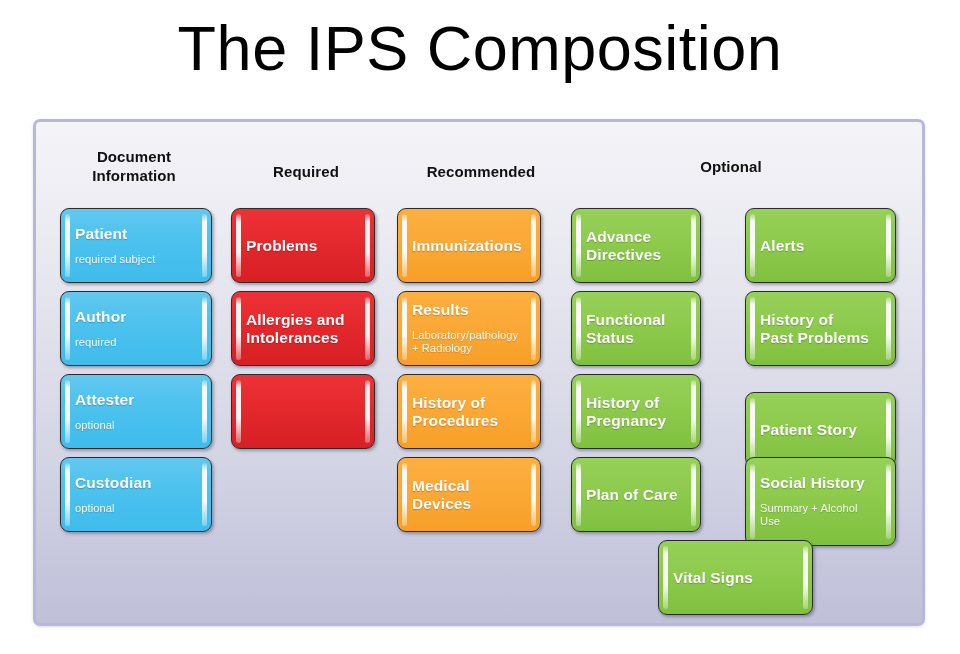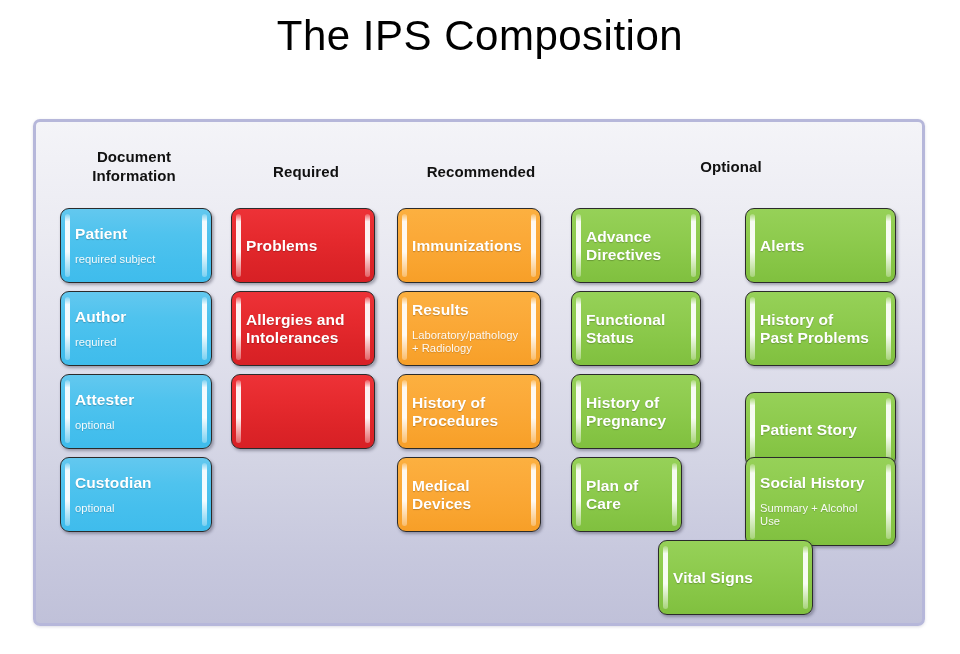--- a/index.html
+++ b/index.html
@@ -19,21 +19,21 @@
     background: #ffffff;
   }
 
   
   #page-title {
     position: absolute;
     left: 0;
     top: 12px;
     width: 960px;
     text-align: center;
-    font-size: 42px;
+    font-size: 63px;
     font-weight: 400;
     letter-spacing: 0.5px;
     color: #000000;
     font-family: "Liberation Sans", sans-serif;
     white-space: nowrap;
   }
 
   
   #panel {
     position: absolute;
@@ -259,21 +259,21 @@
     </div>
 
     <div class="card c-green" style="left:535px; top:252px; width:130px; height:75px;">
       <span class="gloss-l"></span>
       <span class="gloss-r"></span>
       <div class="card-text">
         <div class="card-title">History of<br>Pregnancy</div>
       </div>
     </div>
 
-    <div class="card c-green" style="left:535px; top:335px; width:111px; height:75px;">
+    <div class="card c-green" style="left:535px; top:335px; width:130px; height:75px;">
       <span class="gloss-l"></span>
       <span class="gloss-r"></span>
       <div class="card-text">
         <div class="card-title">Plan of Care</div>
       </div>
     </div>
 
     <div class="card c-green" style="left:709px; top:86px; width:151px; height:75px;">
       <span class="gloss-l"></span>
       <span class="gloss-r"></span>

